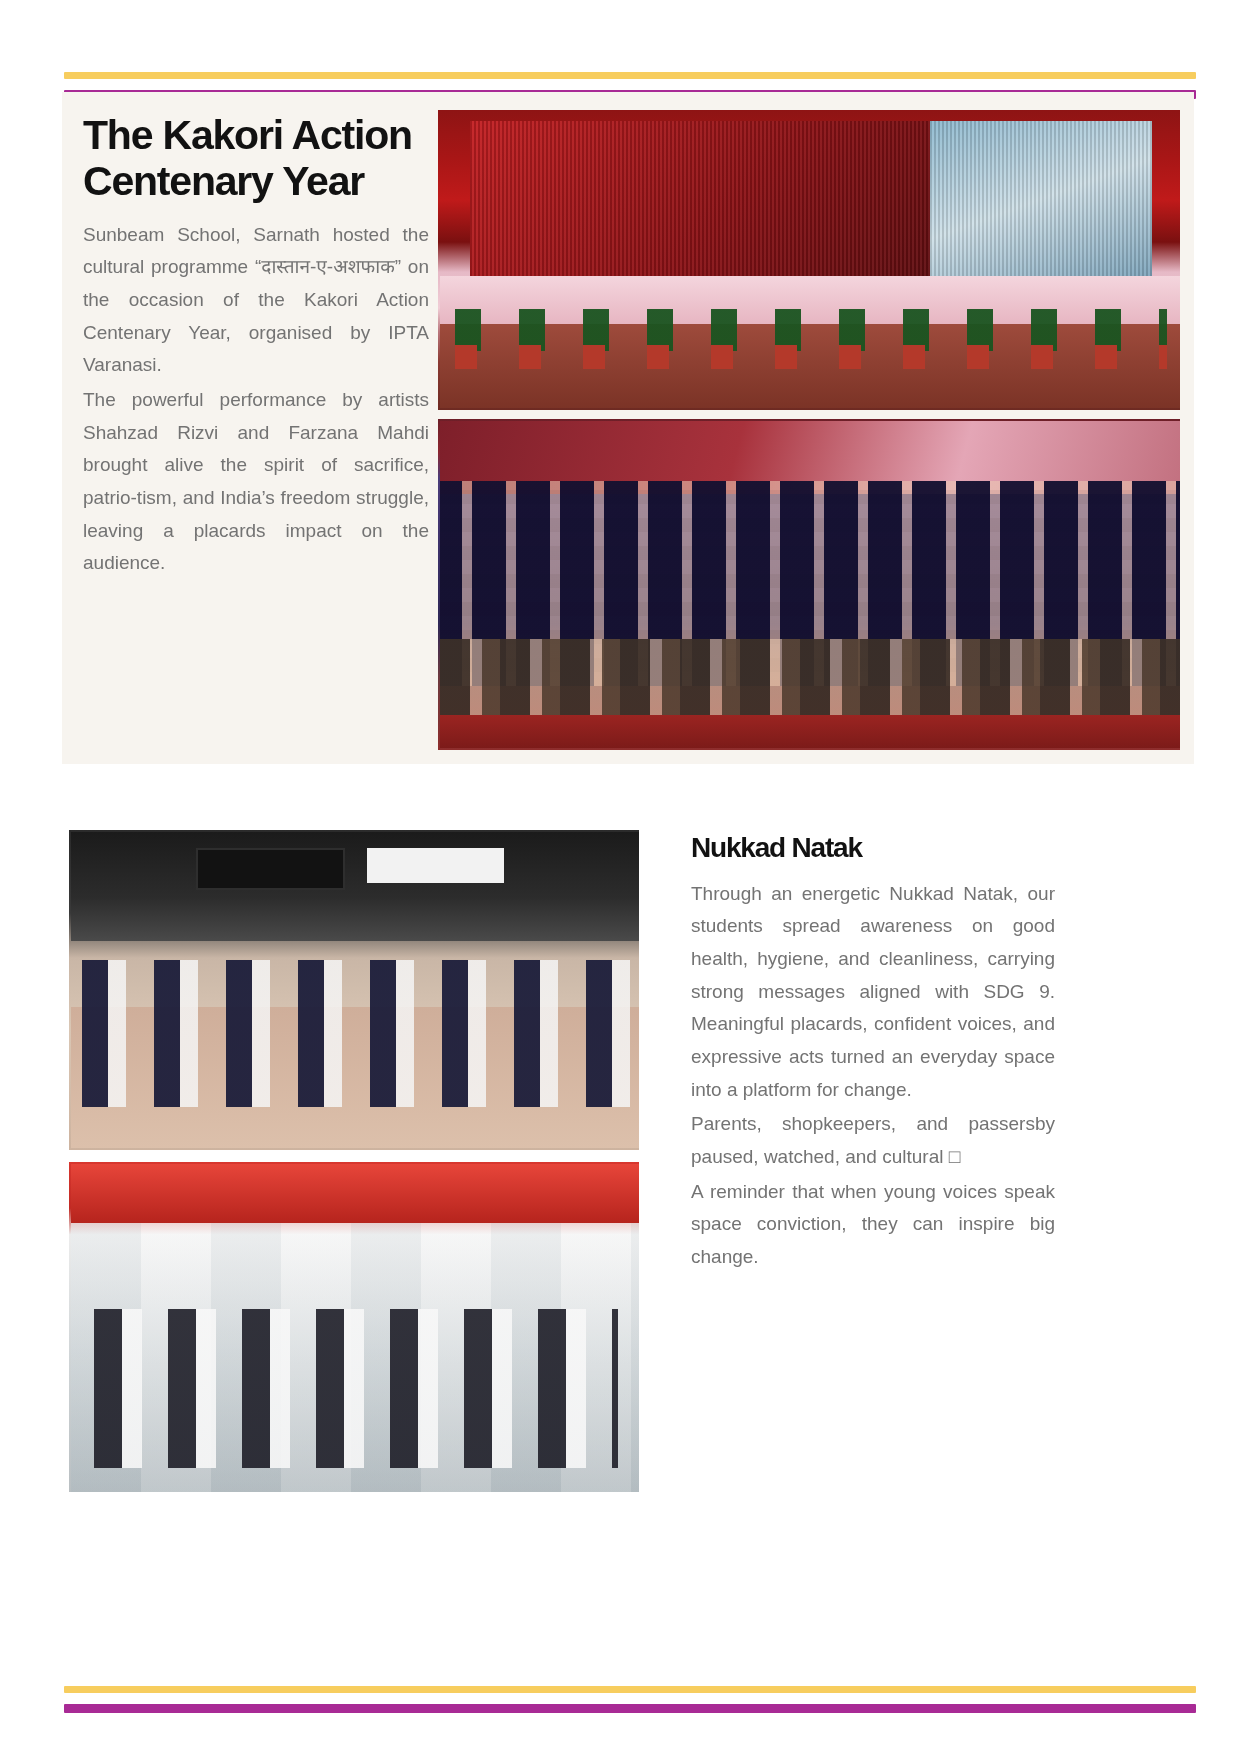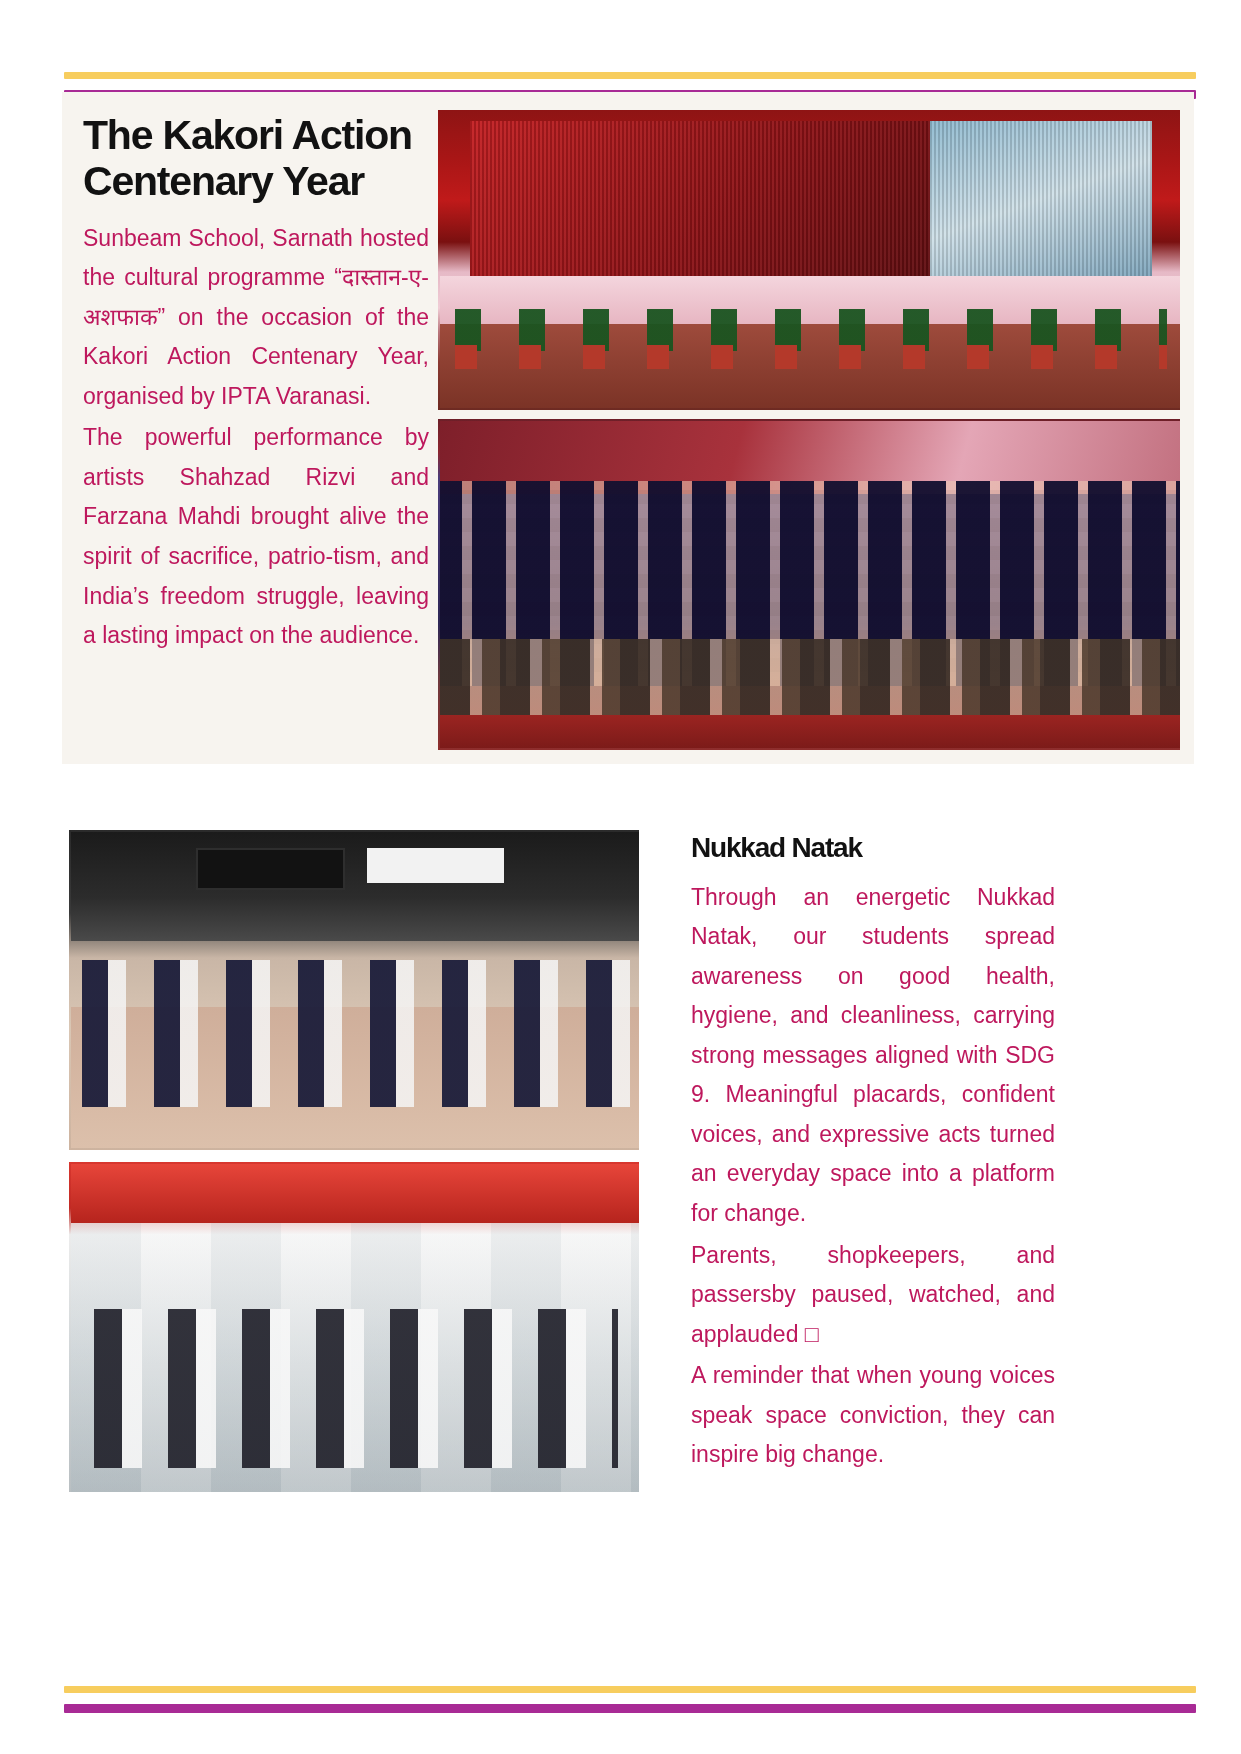--- a/index.html
+++ b/index.html
@@ -53,23 +53,23 @@
     font-family: "Liberation Sans", sans-serif;
     font-weight: 700;
     color: #121212;
     letter-spacing: -1.2px;
     line-height: 1.13;
   }
   h1.headline { font-size: 41px; }
   h2.headline { font-size: 28px; }
 
   .body-para {
-    font-size: 23px;
+    font-size: 19px;
     line-height: 1.72;
-    color: #be185d;
+    color: #737373;
     text-align: justify;
     text-justify: inter-word;
     font-weight: 400;
   }
   .body-para + .body-para { margin-top: 0px; }
   .headline + .body-para { margin-top: 14px; }
 
   
   .photo {
     position: absolute;
@@ -233,21 +233,21 @@
     <div class="rule purple"></div>
   </div>
 
   <section class="article-one">
 
     <div class="col-text-left">
       <h1 class="headline">The Kakori Action Centenary Year</h1>
 
       <p class="body-para">Sunbeam School, Sarnath hosted the cultural programme “दास्तान-ए-अशफाक” on the occasion of the Kakori Action Centenary Year, organised by IPTA Varanasi.</p>
 
-      <p class="body-para">The powerful performance by artists Shahzad Rizvi and Farzana Mahdi brought alive the spirit of sacrifice, patrio-tism, and India’s freedom struggle, leaving a lasting impact on the audience.</p>
+      <p class="body-para">The powerful performance by artists Shahzad Rizvi and Farzana Mahdi brought alive the spirit of sacrifice, patrio-tism, and India’s freedom struggle, leaving a placards impact on the audience.</p>
     </div>
 
     <figure class="photo photo-a">
       <div class="screen-glow"></div>
       <div class="screen-right"></div>
       <div class="stage"></div>
       <div class="floor"></div>
       <div class="plants"></div>
       <div class="pots"></div>
     </figure>
@@ -276,21 +276,21 @@
       <div class="glass"></div>
       <div class="row-people"></div>
     </figure>
 
     <div class="col-text-right">
       <h2 class="headline">Nukkad Natak</h2>
 
 
       <p class="body-para">Through an energetic Nukkad Natak, our students spread awareness on good health, hygiene, and cleanliness, carrying strong messages aligned with SDG 9. Meaningful placards, confident voices, and expressive acts turned an everyday space into a platform for change.</p>
 
-      <p class="body-para">Parents, shopkeepers, and passersby paused, watched, and applauded □</p>
+      <p class="body-para">Parents, shopkeepers, and passersby paused, watched, and cultural □</p>
 
       <p class="body-para">A reminder that when young voices speak space conviction, they can inspire big change.</p>
     </div>
 
   </section>
 
   <div class="rule-group bottom">
     <div class="rule gold"></div>
     <div class="rule-gap"></div>
     <div class="rule purple"></div>

